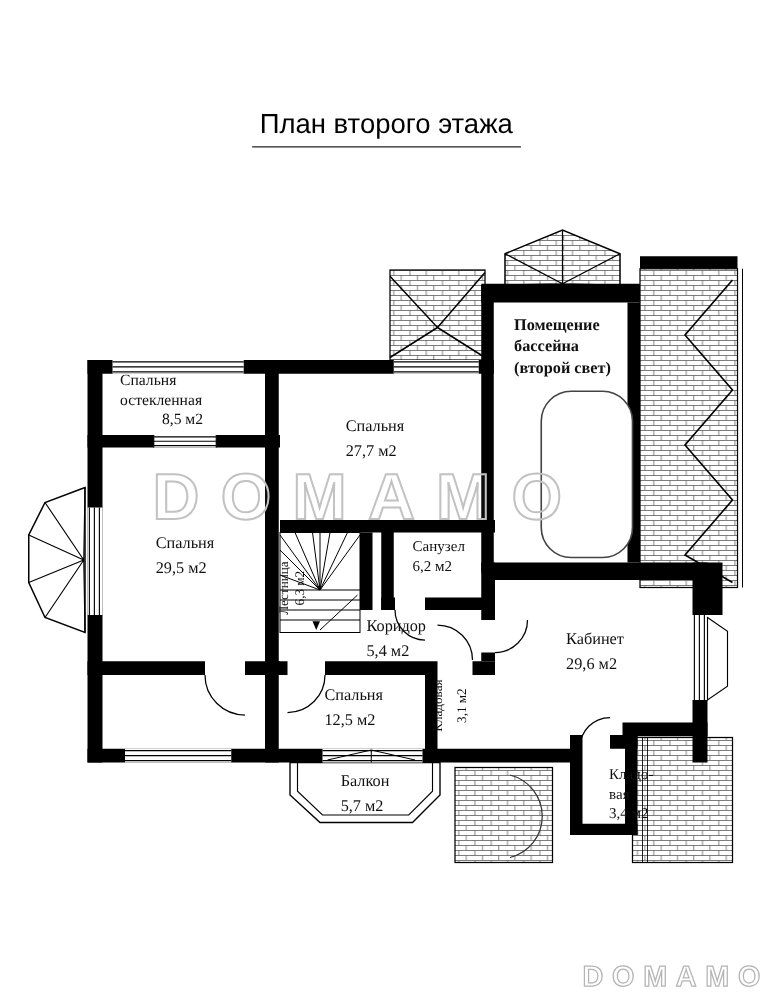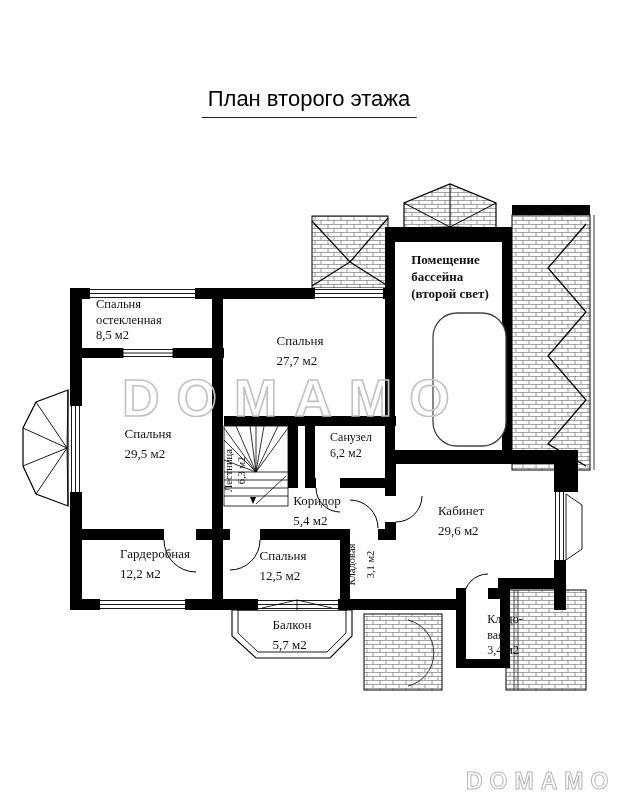--- a/index.html
+++ b/index.html
@@ -9,21 +9,21 @@
         text-align:center;font-family:"Liberation Sans",sans-serif;color:#000;}
   .title-line1{font-size:22px;padding:0 6px 5px 6px;border-bottom:1.5px solid #222;}
   .title-line2{font-size:22px;padding-top:4px;}
   .plan-svg{position:absolute;left:0;top:0;}
   .rlabel{position:absolute;text-align:left;transform:translate(-50%,0);
         white-space:nowrap;font-size:13px;line-height:1.5;}
   .rlabel.small{font-size:12px;line-height:1.3;}
   .rlabel.bold{font-weight:bold;line-height:1.3;}
   .loggia-label{position:absolute;left:96px;top:297px;width:106px;text-align:left;
         font-size:12.5px;line-height:1.25;}
-  .loggia-area{text-align:left;padding-right:6px;}
+  .loggia-area{text-align:center;padding-right:6px;}
   .vlabel{position:absolute;width:100px;text-align:center;transform:rotate(-90deg);
         white-space:nowrap;font-size:10.5px;}
   .wm{position:absolute;font-family:"Liberation Sans",sans-serif;font-weight:bold;
         color:rgba(255,255,255,0.05);-webkit-text-stroke:1.6px #c2c2c2;}
   .wm-center{left:122px;top:368px;font-size:52px;letter-spacing:17px;}
   .wm-corner{left:466px;top:768px;font-size:23px;letter-spacing:7px;-webkit-text-stroke:1px #b5b5b5;}
 </style>
 </head>
 <body>
 
@@ -199,29 +199,25 @@
   </div>
 
   <div class="vlabel" style="left:178px;top:465px;font-size:10.5px">Лестница</div>
   <div class="vlabel" style="left:191px;top:465px;font-size:10.5px">6,3 м2</div>
 
   <div class="rlabel" style="left:317px;top:491px">
     <div>Коридор</div>
     <div>5,4 м2</div>
   </div>
 
-  <div class="rlabel" style="left:461px;top:501px">
+  <div class="rlabel" style="left:476px;top:501px">
     <div>Кабинет</div>
     <div>29,6 м2</div>
   </div>
 
-  <div class="rlabel" style="left:155px;top:544px">
-    <div>Гардеробная</div>
-    <div>12,2 м2</div>
-  </div>
 
   <div class="rlabel" style="left:283px;top:546px">
     <div>Спальня</div>
     <div>12,5 м2</div>
   </div>
 
   <div class="vlabel" style="left:301px;top:559px">Кладовая</div>
   <div class="vlabel" style="left:320px;top:559px">3,1 м2</div>
 
   <div class="rlabel" style="left:292px;top:615px">

